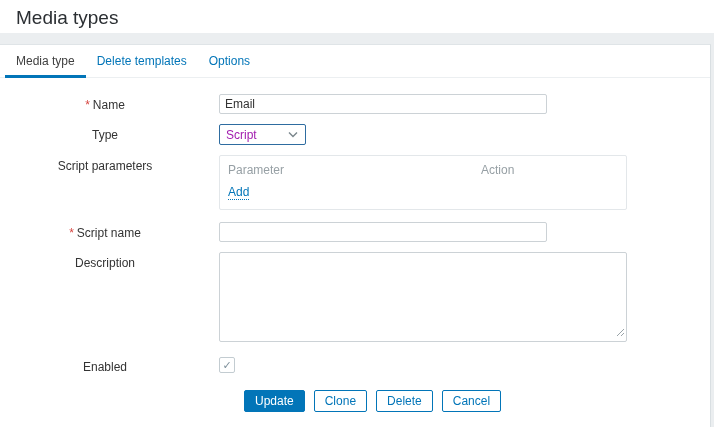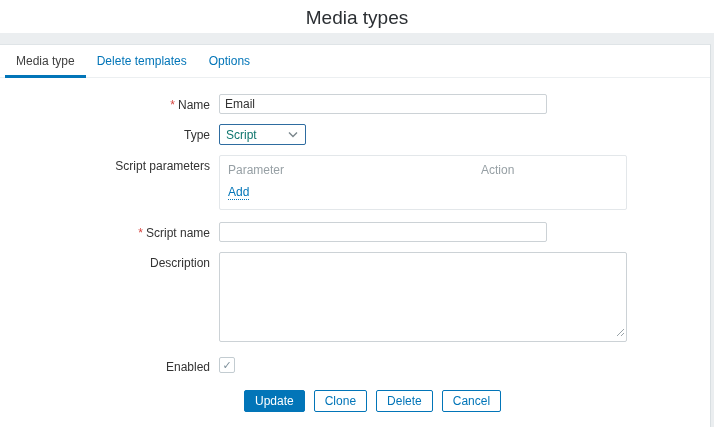--- a/index.html
+++ b/index.html
@@ -13,21 +13,20 @@
   .page-header {
     background: #fff;
     height: 33px;
     padding: 7px 16px 0 16px;
   }
   .page-title {
     font-size: 19px;
     font-weight: 400;
     color: #2b2f33;
     line-height: 22px;
-    text-align: center;
   }
   .widget {
     margin-top: 11px;
     background: #fff;
     border-top: 1px solid #dfe4e7;
     border-bottom: 1px solid #d9dfe2;
     border-right: 1px solid #d9dfe2;
     width: 711px;
     min-height: 368px;
   }
@@ -53,21 +52,21 @@
   .form-row {
     display: flex;
     align-items: flex-start;
     margin-bottom: 10px;
   }
   .form-row.gap-md { margin-bottom: 12px; }
   .form-row.gap-lg { margin-bottom: 14px; }
   .form-row.gap-xl { margin-bottom: 16px; }
   .form-label {
     width: 210px;
-    text-align: right;
+    text-align: center;
     padding-top: 4px;
     margin-right: 9px;
     color: #333;
     white-space: nowrap;
   }
   .req {
     color: #d64540;
     margin-right: 3px;
   }
   .text-input {
@@ -87,21 +86,21 @@
     height: 21px;
     border: 1px solid #2e6ca0;
     border-radius: 2px;
     background: #fff;
     display: flex;
     align-items: center;
     justify-content: space-between;
     padding: 0 6px;
     cursor: pointer;
   }
-  .select .select-value { color: #0f766e; }
+  .select .select-value { color: #a21caf; }
   .params-box {
     width: 408px;
     border: 1px solid #e3e7ea;
     border-radius: 2px;
     padding: 5px 8px 8px 8px;
   }
   .params-header { display: flex; line-height: 18px; }
   .params-col-parameter { width: 253px; color: #97a0a5; }
   .params-col-action { color: #97a0a5; }
   .params-add-row { margin-top: 4px; line-height: 18px; }

